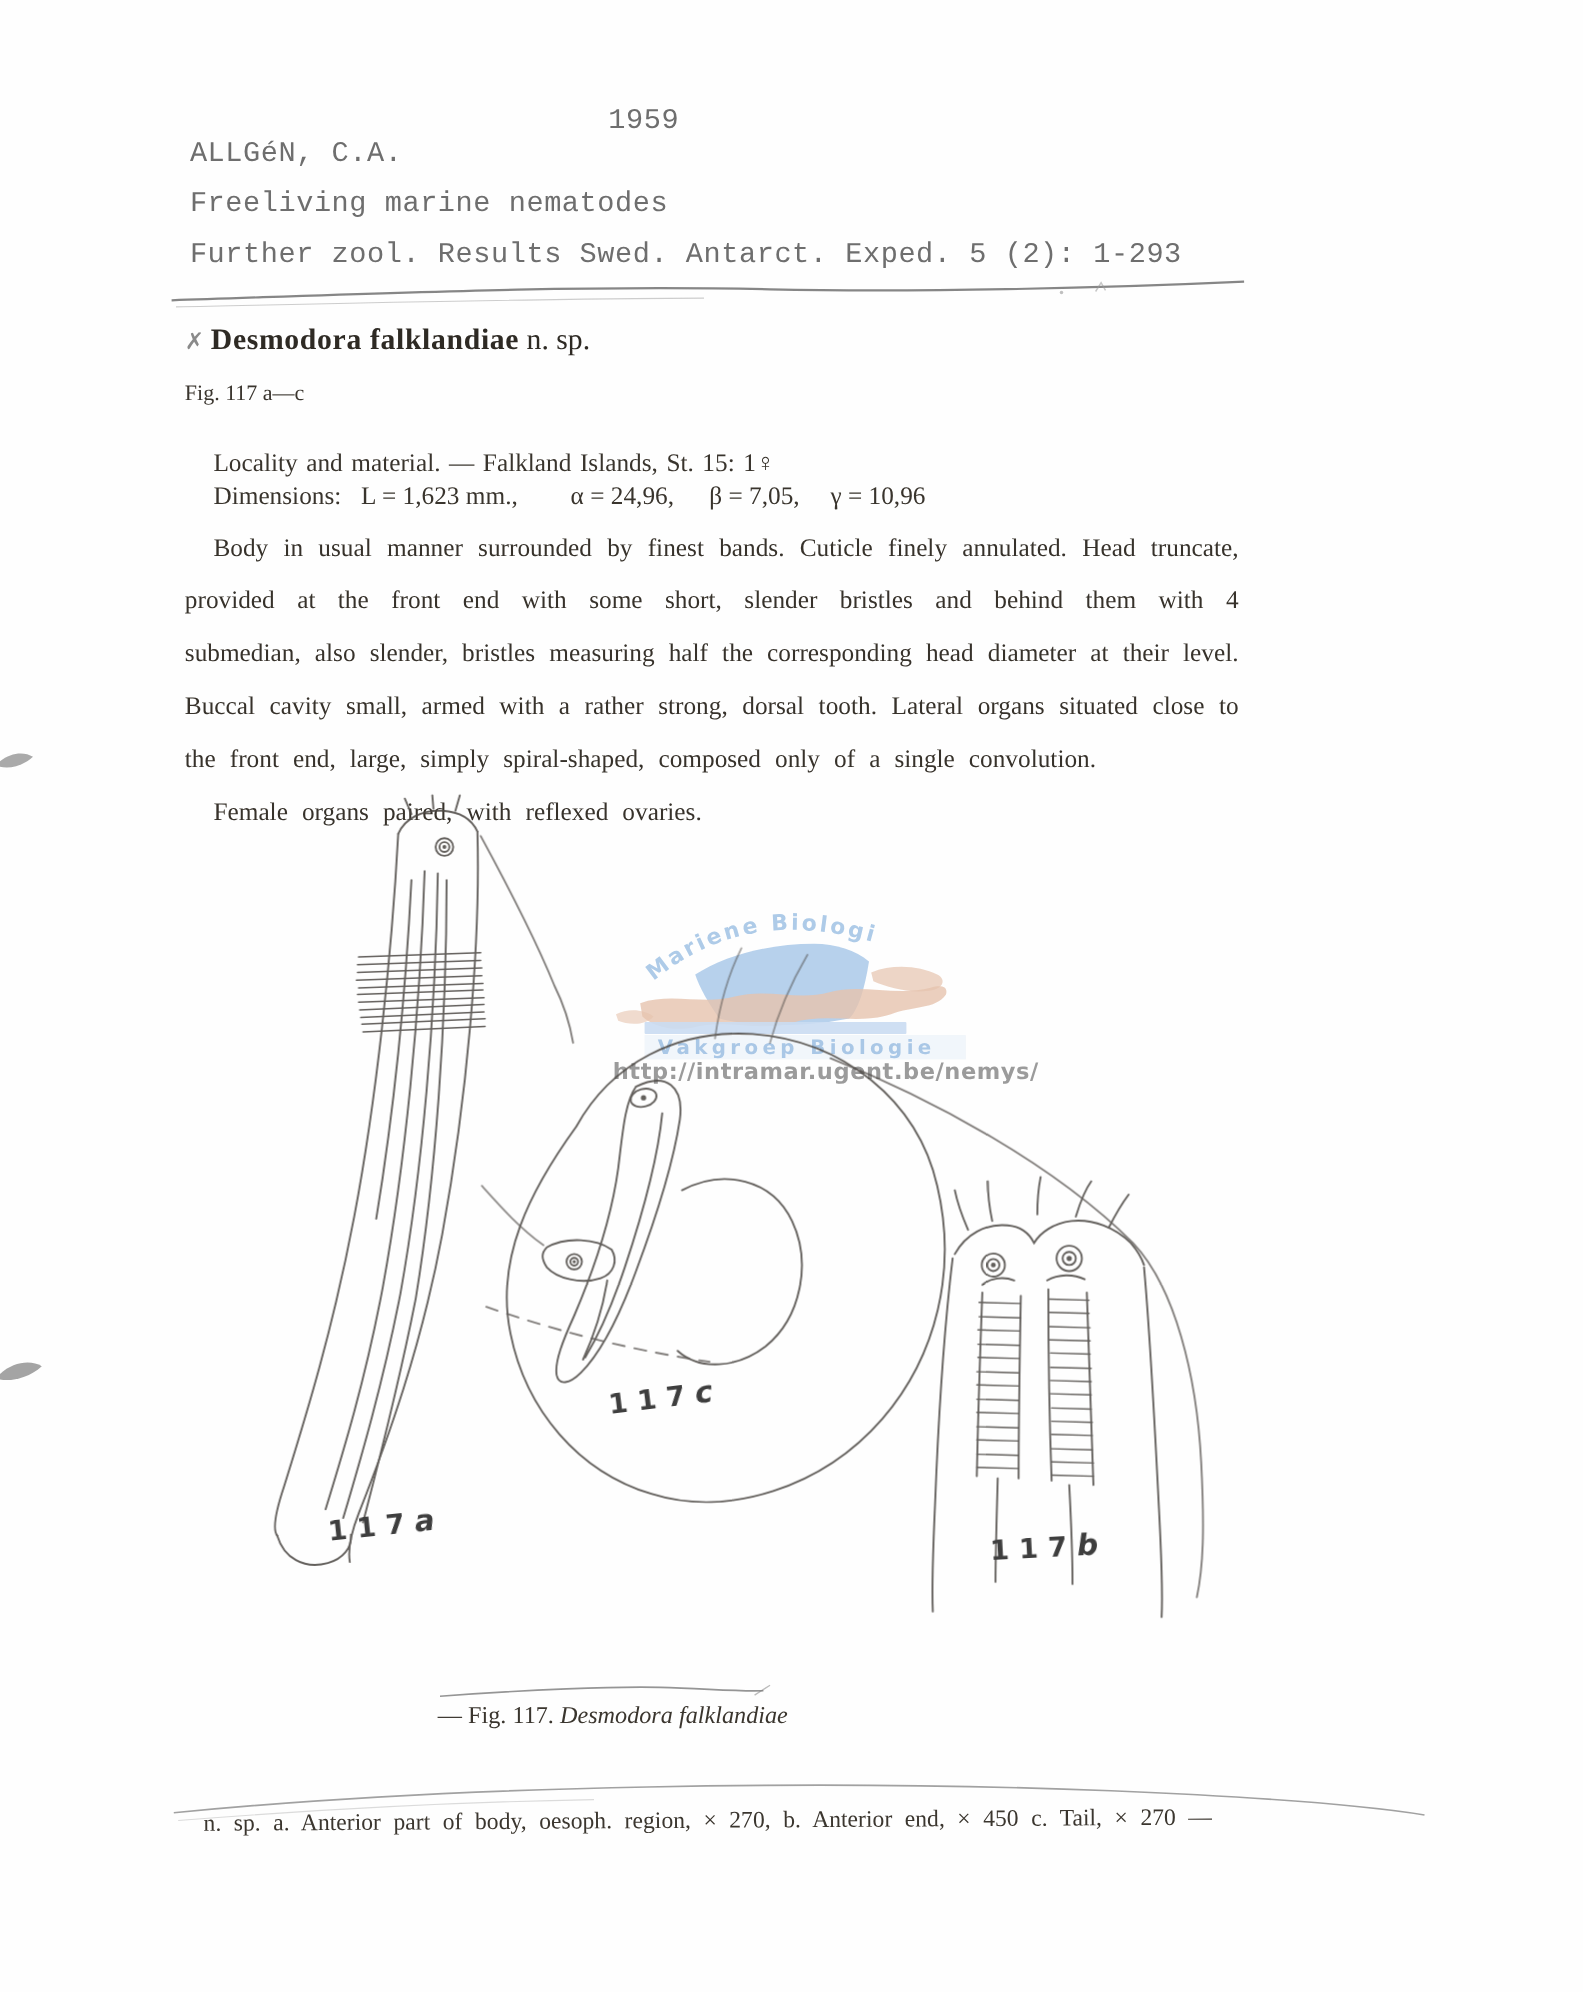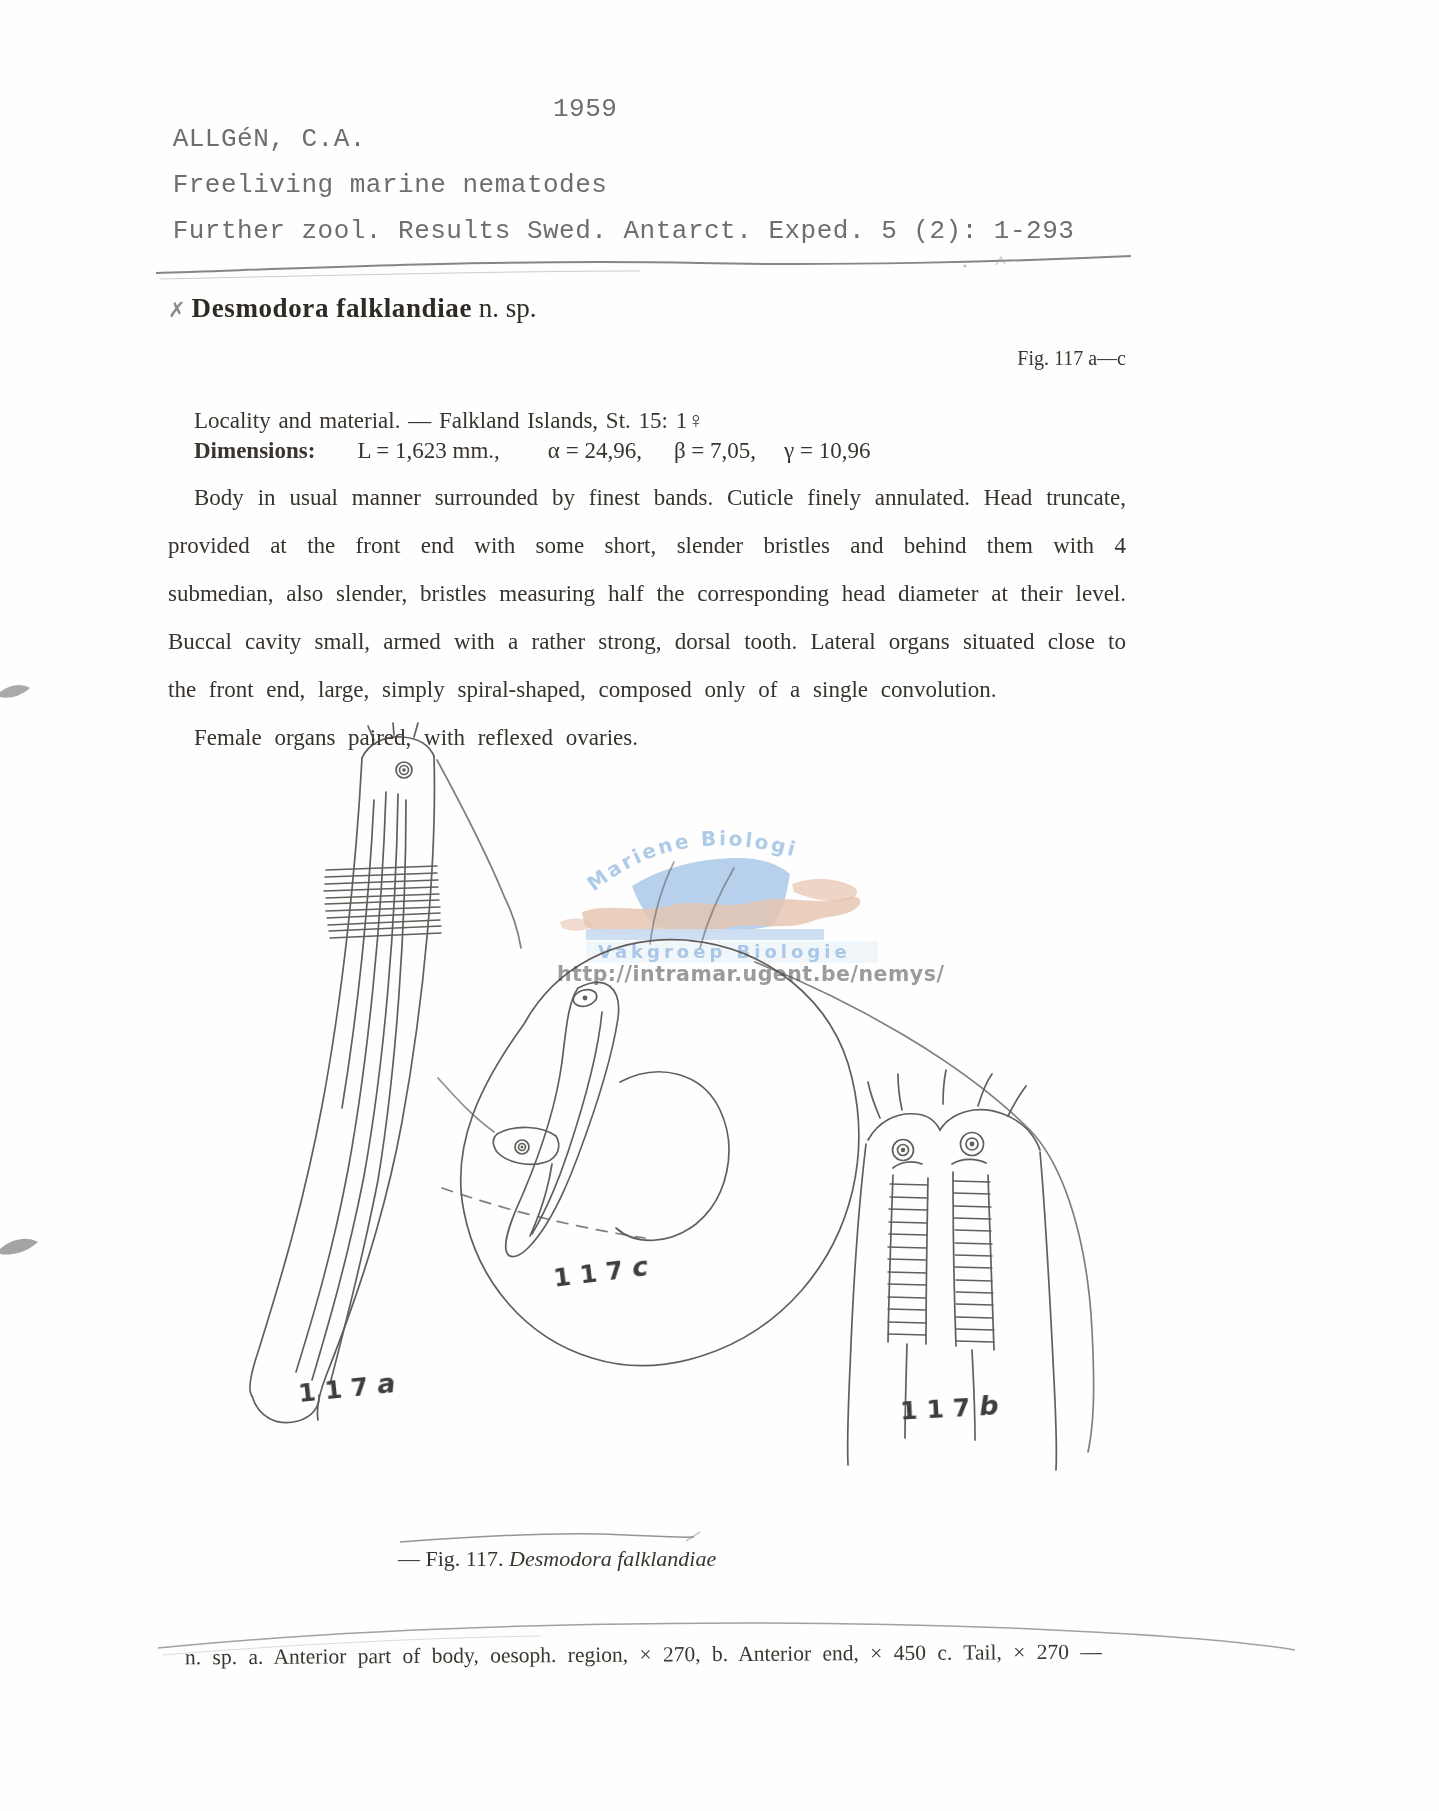--- a/index.html
+++ b/index.html
@@ -19,32 +19,32 @@
   .typed-year { position:absolute; left:477px; top:0; }
   
   .title-line {
     position:absolute; left:168px; top:293px; width:958px;
     font-size:27px; color:#2e2a24;
   }
   .title-mark { color:#8a8a8a; font-size:21px; margin-right:6px; }
   .title-bold { font-weight:bold; letter-spacing:0.6px; }
   .figref {
     position:absolute; left:168px; top:347px; width:958px;
-    text-align:right; font-size:20px; color:#3a352e;
+    text-align:left; font-size:20px; color:#3a352e;
   }
   .locality {
     position:absolute; left:194px; top:408px;
     font-size:23px; color:#39342d; word-spacing:2px;
   }
   .dims {
     position:absolute; left:194px; top:438px;
     font-size:23px; color:#39342d;
   }
   .dims span { display:inline-block; }
-  .dims .g1 { margin-right:42px;font-weight:bold; }
+  .dims .g1 { margin-right:18px; }
   .dims .g2 { margin-right:48px; }
   .dims .g3 { margin-right:32px; }
   .dims .g4 { margin-right:28px; }
   .bodycol {
     position:absolute; left:168px; top:474px; width:958px;
     font-size:23px; line-height:48px; text-align:justify;
     word-spacing:7px; color:#37322b;
   }
   .bodycol p { text-indent:26px; margin:0; }
   

